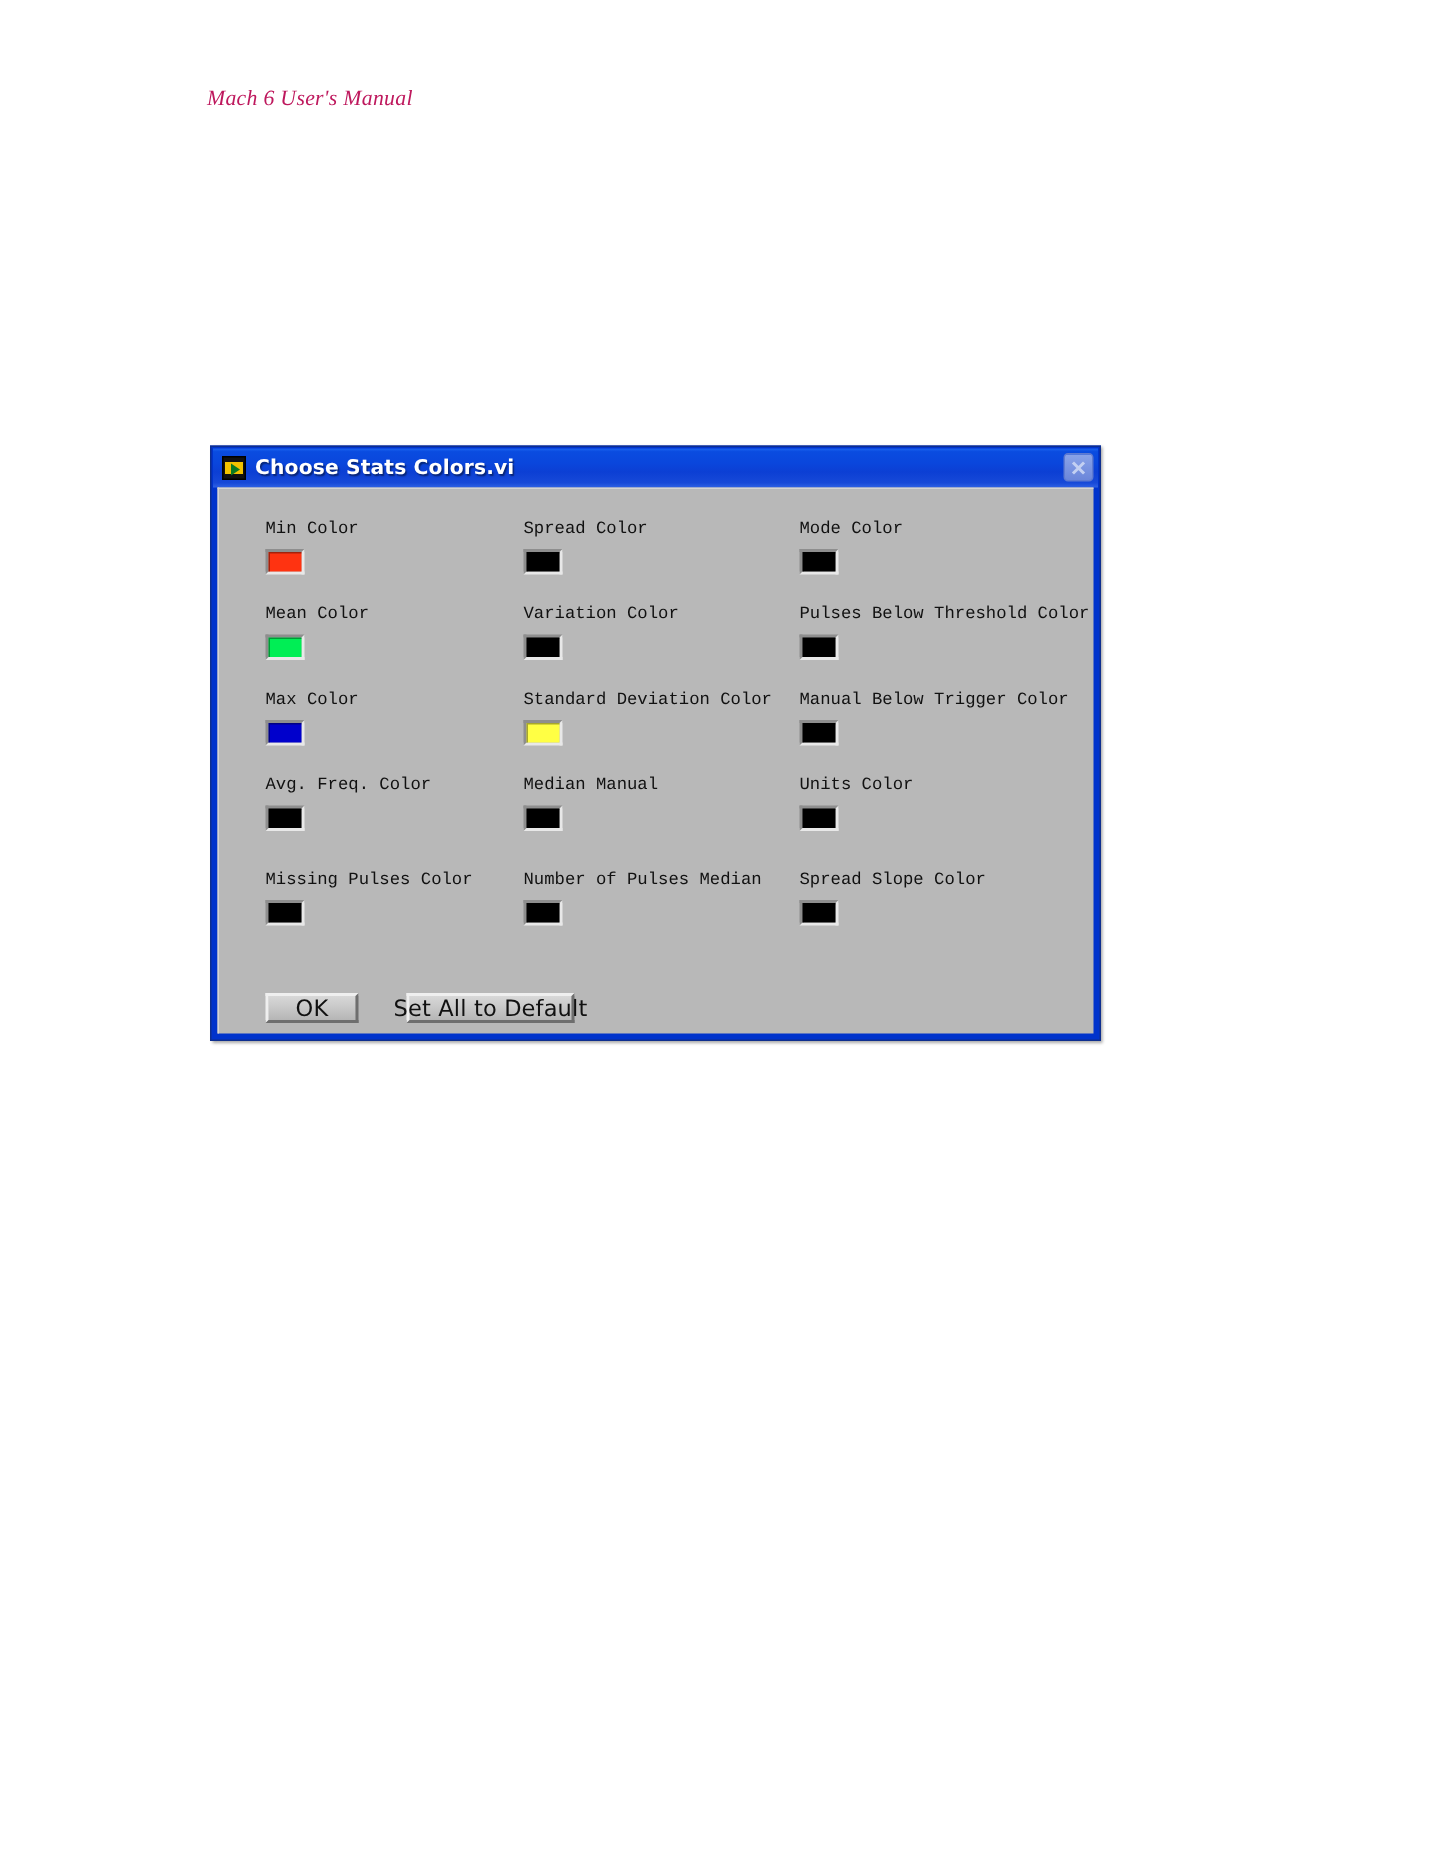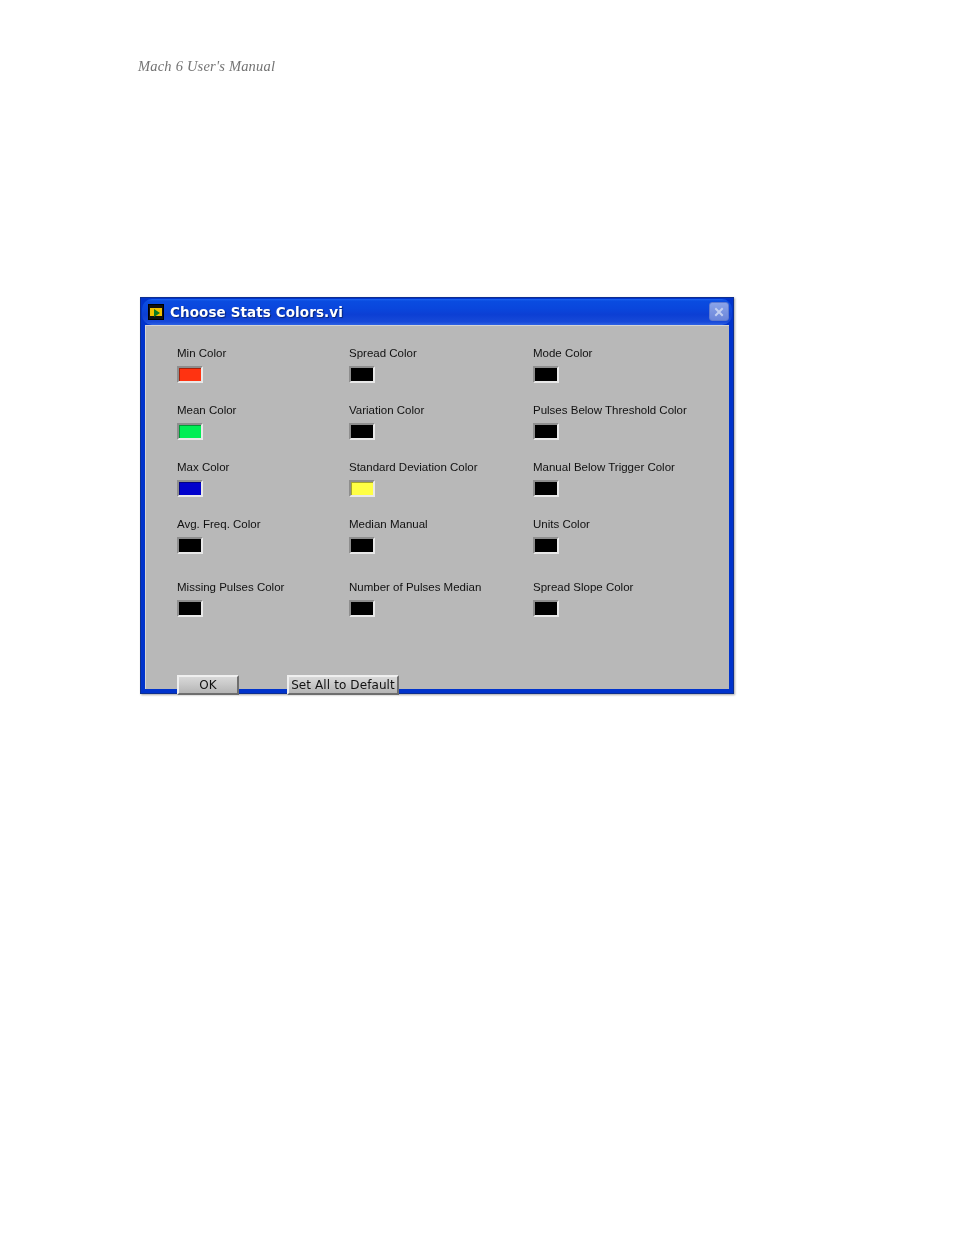--- a/index.html
+++ b/index.html
@@ -16,21 +16,21 @@
   }
 
   
   .page-header {
     position: absolute;
     left: 138px;
     top: 58px;
     font-family: "Liberation Serif", serif;
     font-style: italic;
     font-size: 14.5px;
-    color: #737373;
+    color: #be185d;
     letter-spacing: 0.2px;
     white-space: nowrap;
   }
 
   
   .dialog {
     position: absolute;
     left: 140px;
     top: 297px;
     width: 594px;
@@ -49,21 +49,20 @@
                 #1b63f0 0%,
                 #0a4ce0 8%,
                 #0a46dc 38%,
                 #0c3fd4 60%,
                 #1749d8 88%,
                 #2f62e4 100%);
     display: flex;
     align-items: center;
     padding-left: 6px;
     overflow: hidden;
-    border-radius: 10px;
   }
 
   .lv-icon {
     width: 16px;
     height: 16px;
     flex: 0 0 16px;
     position: relative;
     background: #111;
     border: 1px solid #000;
     box-sizing: border-box;
@@ -138,21 +137,21 @@
 
   .cell {
     position: absolute;
     top: 0;
   }
   .cell.c0 { left: 0px; }
   .cell.c1 { left: 172px; }
   .cell.c2 { left: 356px; }
 
   .cell-label {
-    font-family: Liberation Sans, sans-serif;
+    font-family: Liberation Mono, monospace;
     font-size: 11.5px;
     color: #111111;
     white-space: nowrap;
     line-height: 14px;
   }
 
   
   .swatch {
     margin-top: 6px;
     width: 26px;
@@ -173,39 +172,39 @@
   }
 
   
   .buttons {
     position: absolute;
     left: 31px;
     top: 336px;
   }
   .btn {
     position: absolute;
-    top: 13px;
+    top: 0;
     height: 20px;
     box-sizing: border-box;
     background: linear-gradient(to bottom, #d8d8d8 0%, #c9c9c9 45%, #b5b5b5 100%);
     border-top: 2px solid #efefef;
     border-left: 2px solid #efefef;
     border-right: 2px solid #6e6e6e;
     border-bottom: 2px solid #6e6e6e;
     font-family: "DejaVu Sans", sans-serif;
-    font-size: 12px;
+    font-size: 15px;
     color: #111111;
     display: flex;
     align-items: center;
     justify-content: center;
     white-space: nowrap;
     letter-spacing: 0.1px;
   }
   .btn-ok { left: 0px; width: 62px; }
-  .btn-default { left: 94px; width: 112px; margin-left: 16px; }
+  .btn-default { left: 94px; width: 112px; }
 </style>
 </head>
 <body>
 
 <div class="page-header">Mach 6 User's Manual</div>
 
 <div class="dialog">
 
   <div class="titlebar">
     <div class="lv-icon"></div>

